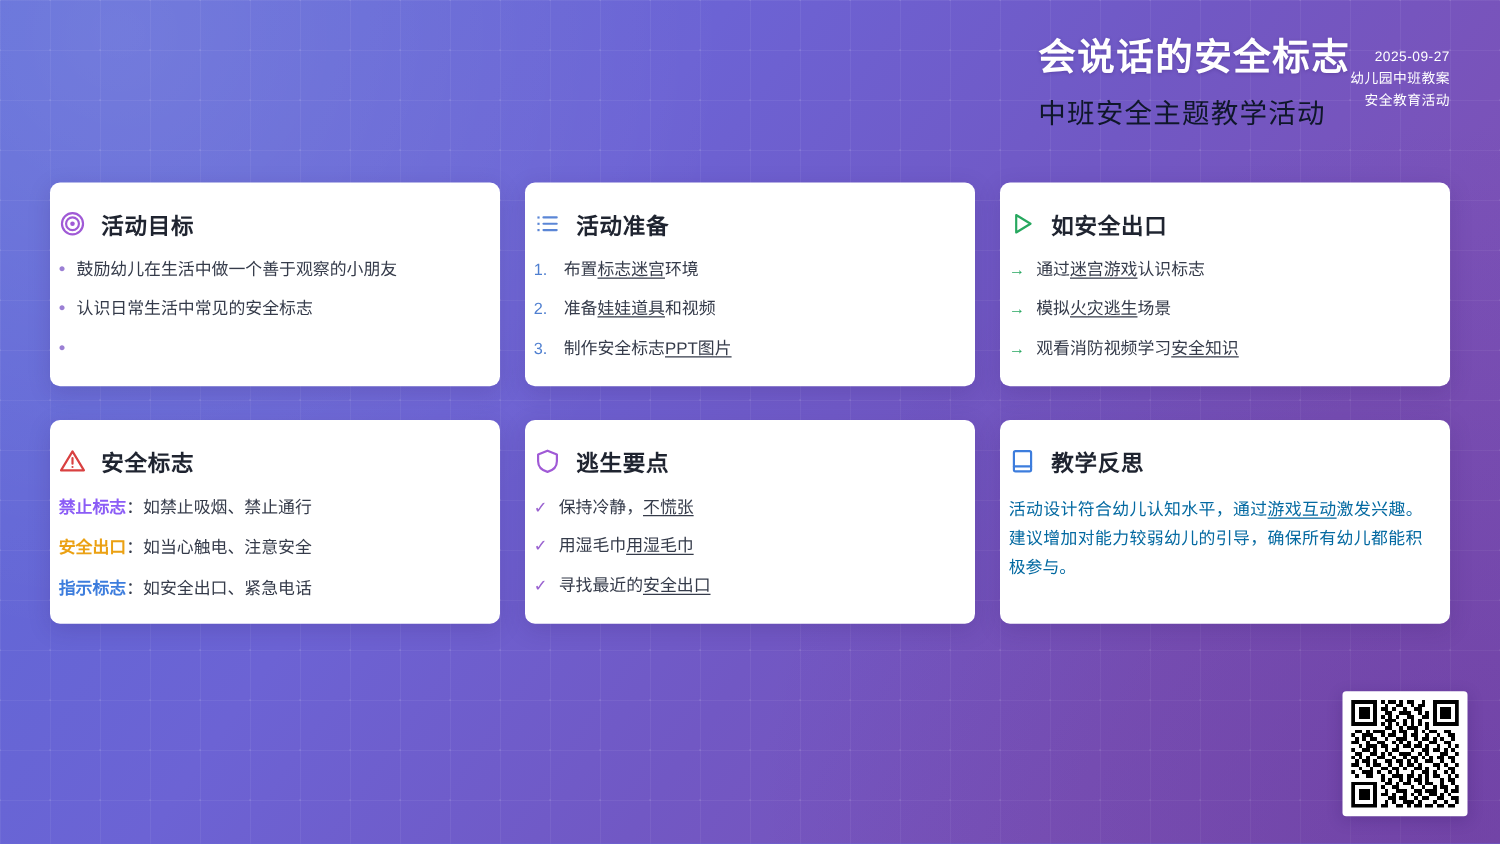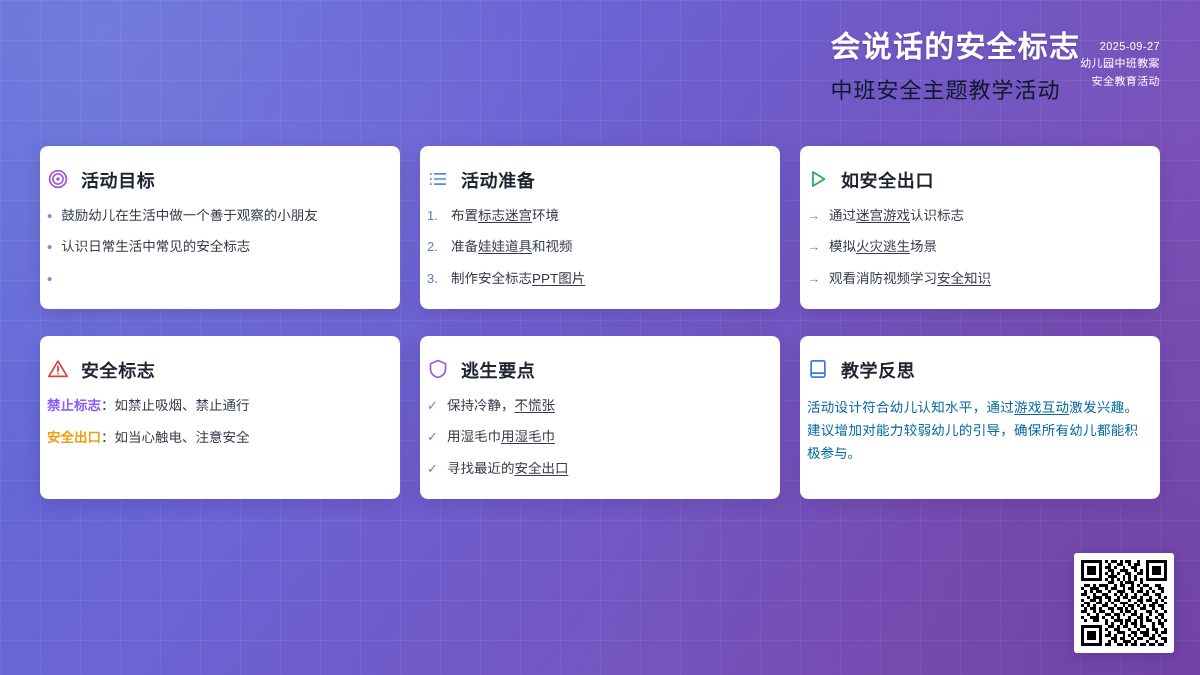--- a/index.html
+++ b/index.html
@@ -220,20 +220,21 @@
         <svg class="icon" viewBox="0 0 24 24" fill="none" stroke="#d94141" stroke-width="1.9" stroke-linecap="round" stroke-linejoin="round">
           <path d="M12 3.4 L22 20 L2 20 Z"></path>
           <line x1="12" y1="9.2" x2="12" y2="14.2"></line>
           <circle cx="12" cy="17" r="0.95" fill="#d94141" stroke="none"></circle>
         </svg>
         <div class="card-title">安全标志</div>
       </div>
       <div>
         <div class="sign-row"><span class="tag tag-ban">禁止标志</span><span>：如禁止吸烟、禁止通行</span></div>
         <div class="sign-row"><span class="tag tag-warn">安全出口</span><span>：如当心触电、注意安全</span></div>
+        <div class="sign-row"><span class="tag tag-info">指示标志</span><span>：如安全出口、紧急电话</span></div>
       </div>
     </div>
     <div class="card">
       <div class="card-head">
         <svg class="icon" viewBox="0 0 24 24" fill="none" stroke="#a05ad6" stroke-width="1.9" stroke-linecap="round" stroke-linejoin="round">
           <path d="M12 2.8 L20.2 6.2 V12 c0 5.2-3.6 8-8.2 9.3 C7.4 20 3.8 17.2 3.8 12 V6.2 Z"></path>
         </svg>
         <div class="card-title">逃生要点</div>
       </div>
       <div>

